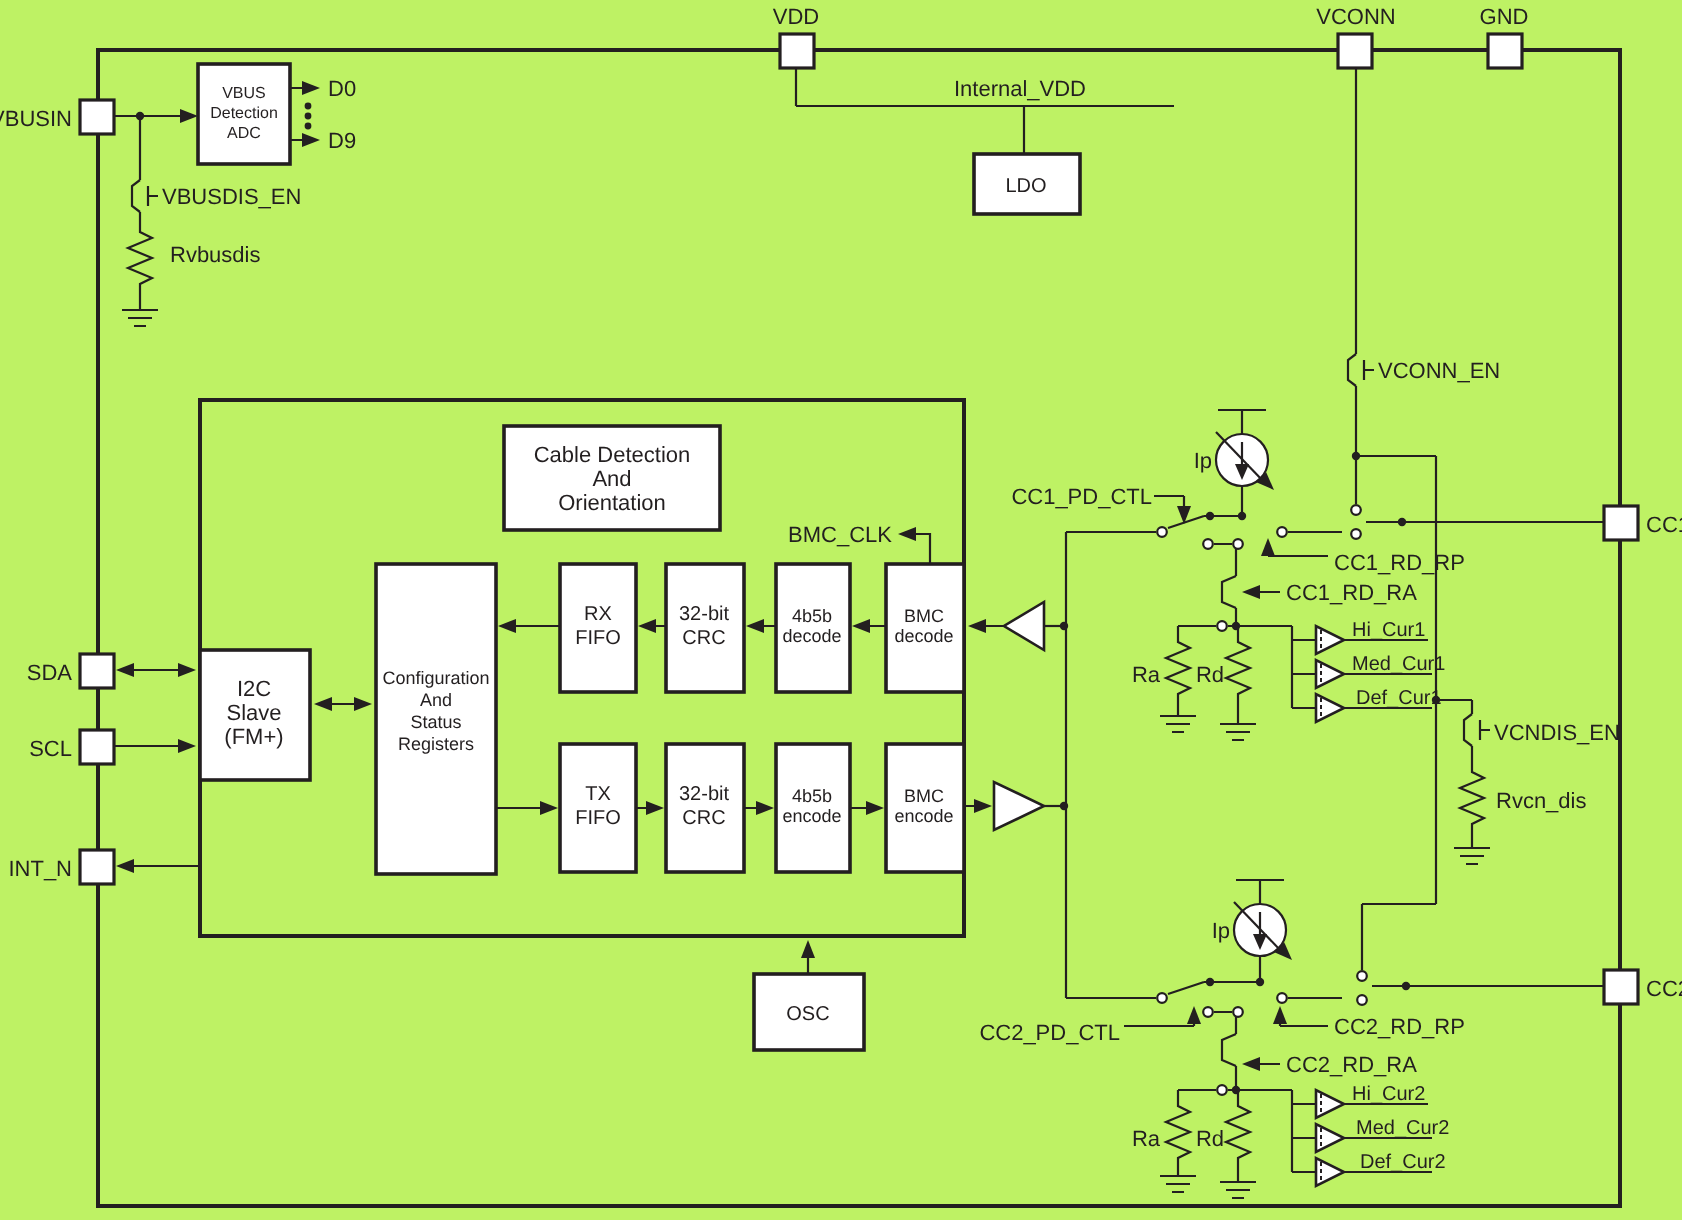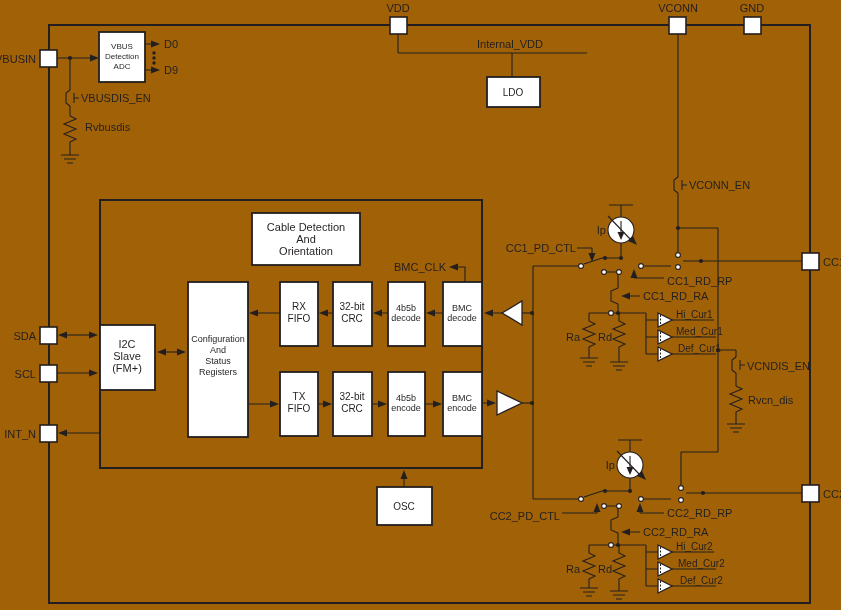--- a/index.html
+++ b/index.html
@@ -1,16 +1,16 @@
 <!DOCTYPE html>
 <html><head>
 <meta charset="utf-8">
 <style>
   html,body{margin:0;padding:0;background:#fff;}
-  .stage{position:relative;width:841px;height:610px;background:#a16207;overflow:hidden;}
+  .stage{position:relative;width:841px;height:610px;background:#bef264;overflow:hidden;}
   svg{display:block;}
   text{font-family:"Liberation Sans","DejaVu Sans",sans-serif;fill:#231f20;}
   .f8{font-size:8px;}
   .f9{font-size:9px;}
   .f10{font-size:10px;}
   .f11{font-size:11px;}
   .w{stroke:#231f20;stroke-width:1.1;fill:none;}
   .w2{stroke:#231f20;stroke-width:2;fill:none;}
   .b{fill:#ffffff;stroke:#231f20;stroke-width:1.8;}
   .pin{fill:#ffffff;stroke:#231f20;stroke-width:1.6;}

